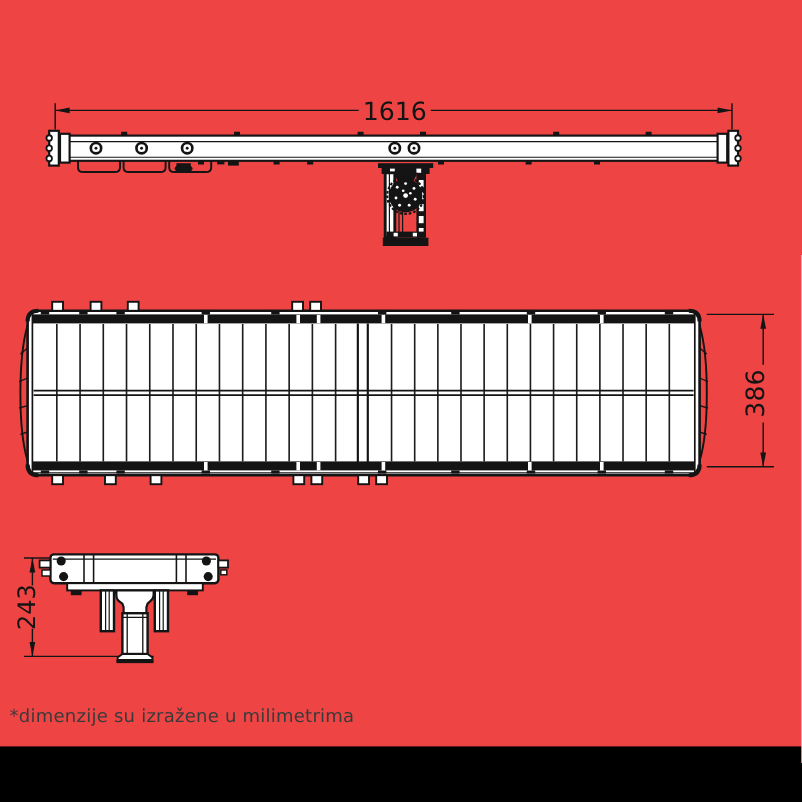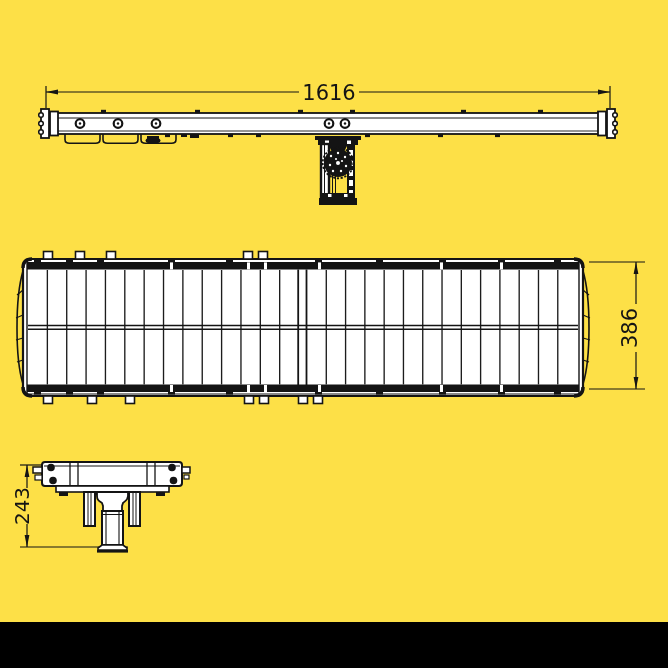--- a/index.html
+++ b/index.html
@@ -1,19 +1,19 @@
 <!DOCTYPE html>
 <html><head>
 <meta charset="utf-8">
 <style>
   html,body{margin:0;padding:0;background:#ffffff;}
   .page{
     position:relative;
     width:668px;height:668px;
-    background:#fde047;
+    background:#ef4444;
     overflow:hidden;
     font-family:"DejaVu Sans", sans-serif;
   }
   .view{position:absolute;left:0;}
   .view-top{top:75px;}
   .view-plan{top:240px;}
   .view-end{top:450px;}
   svg text{
     font-family:"DejaVu Sans", sans-serif;
     fill:#141414;
@@ -322,14 +322,15 @@
     <g fill="#ffffff" stroke="#141414">
       <rect x="102" y="61" width="21" height="34" stroke-width="2"></rect>
       <line x1="106" y1="61" x2="106" y2="95" stroke-width="1.1"></line>
       <line x1="119" y1="61" x2="119" y2="95" stroke-width="1.1"></line>
       <line x1="102" y1="64.5" x2="123" y2="64.5" stroke-width="1"></line>
       <polygon points="102,95 123,95 127,98 127,100 98,100 98,98" stroke-width="1.6"></polygon>
       <rect x="97" y="100" width="31" height="2.6" fill="#141414" stroke="none"></rect>
     </g>
   </svg>
 
+  <div class="note">*dimenzije su izražene u milimetrima</div>
   <div class="footer-bar"></div>
 </div>
 
 </body></html>

